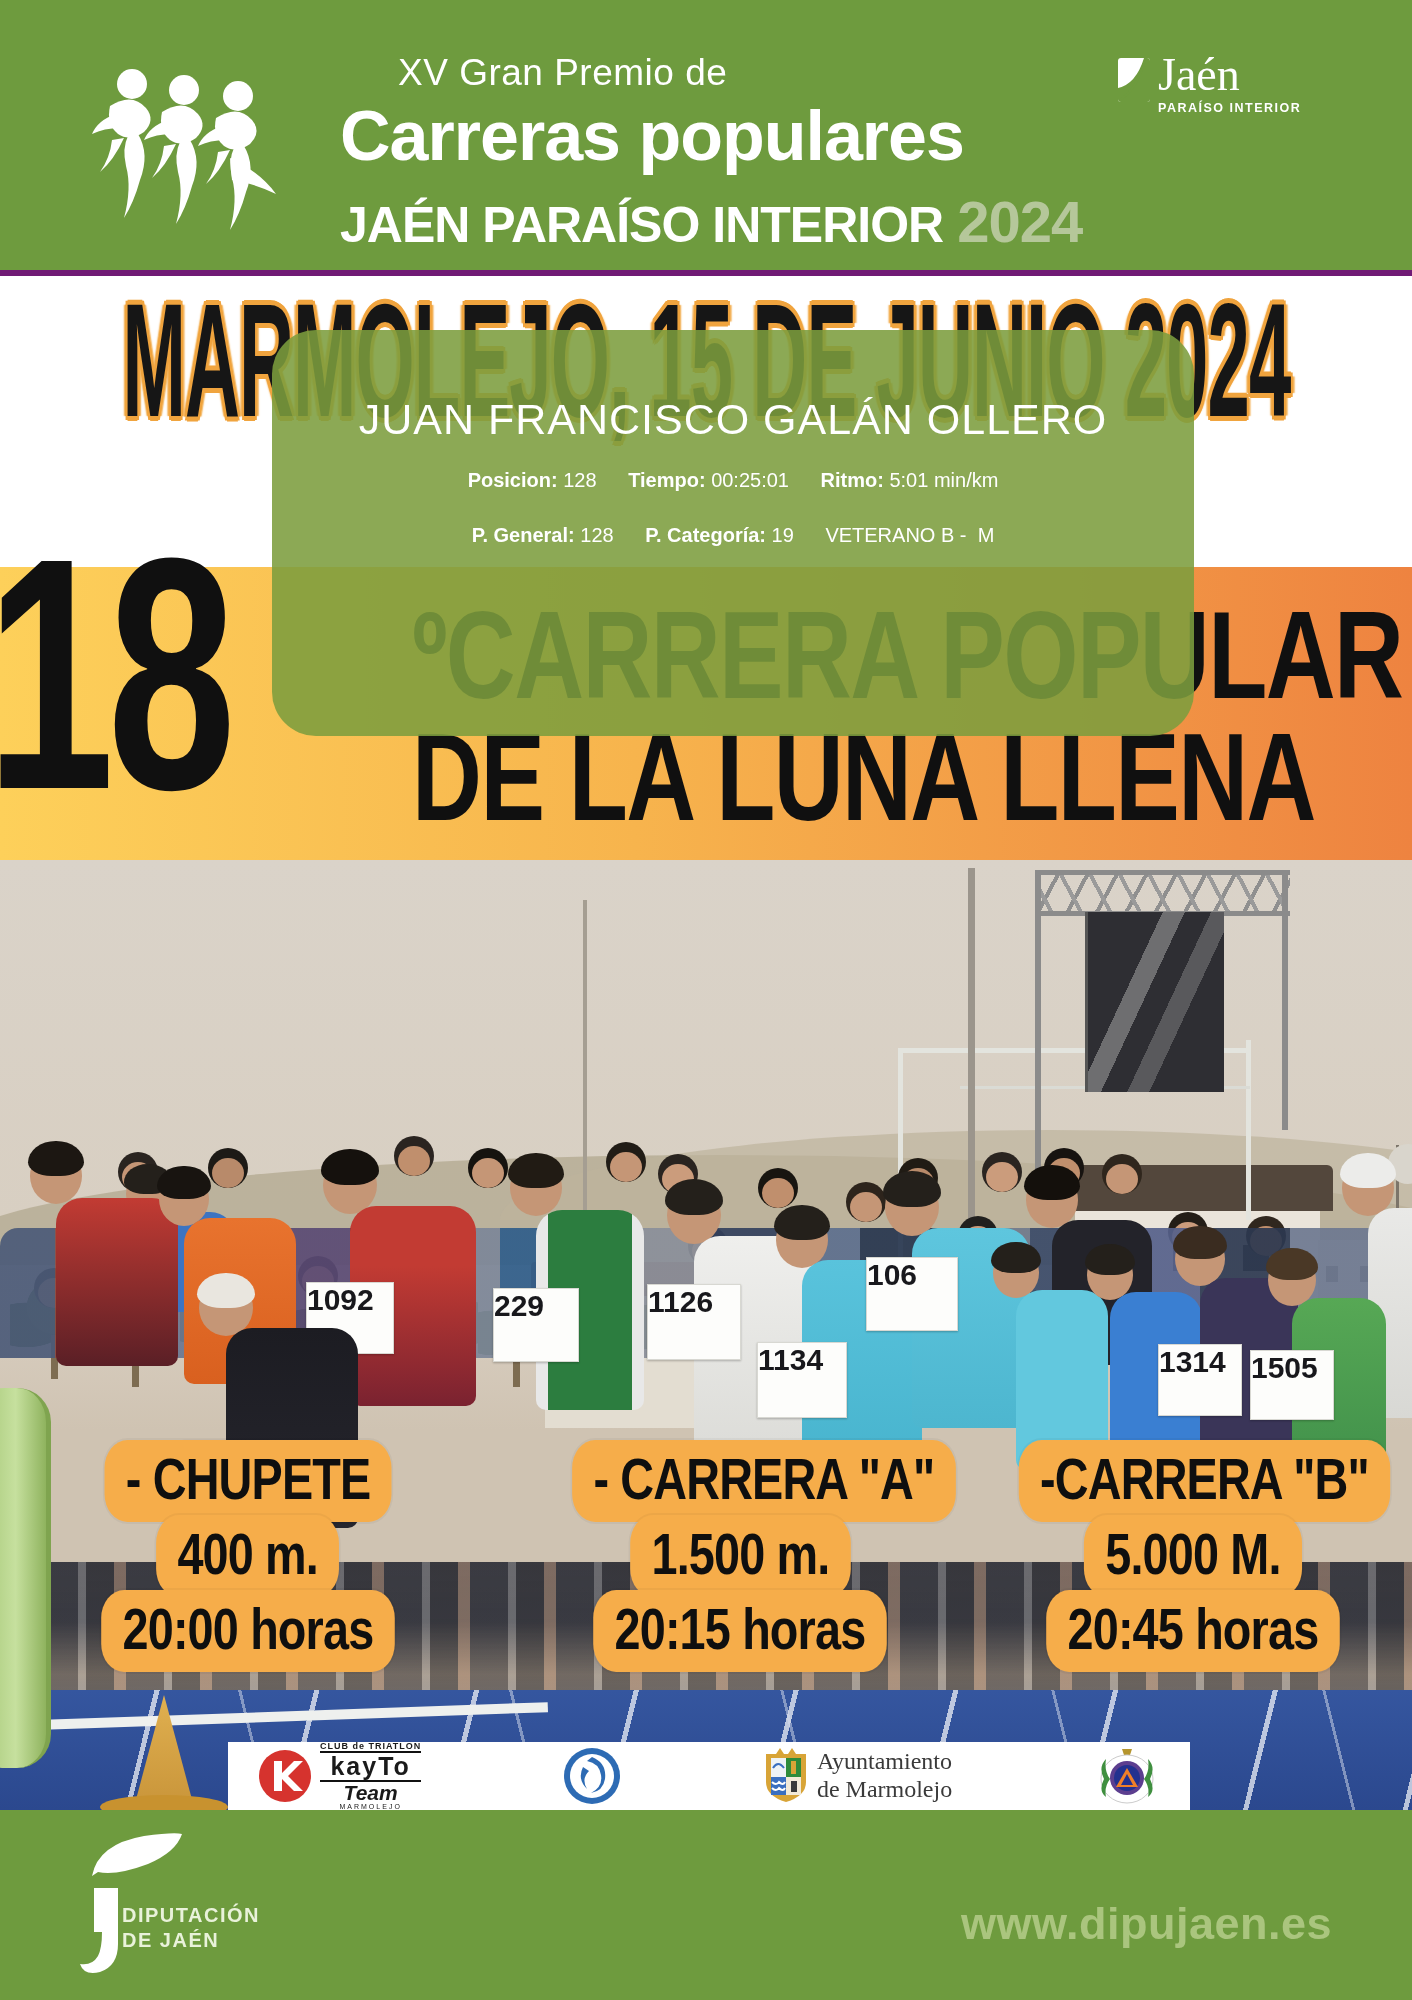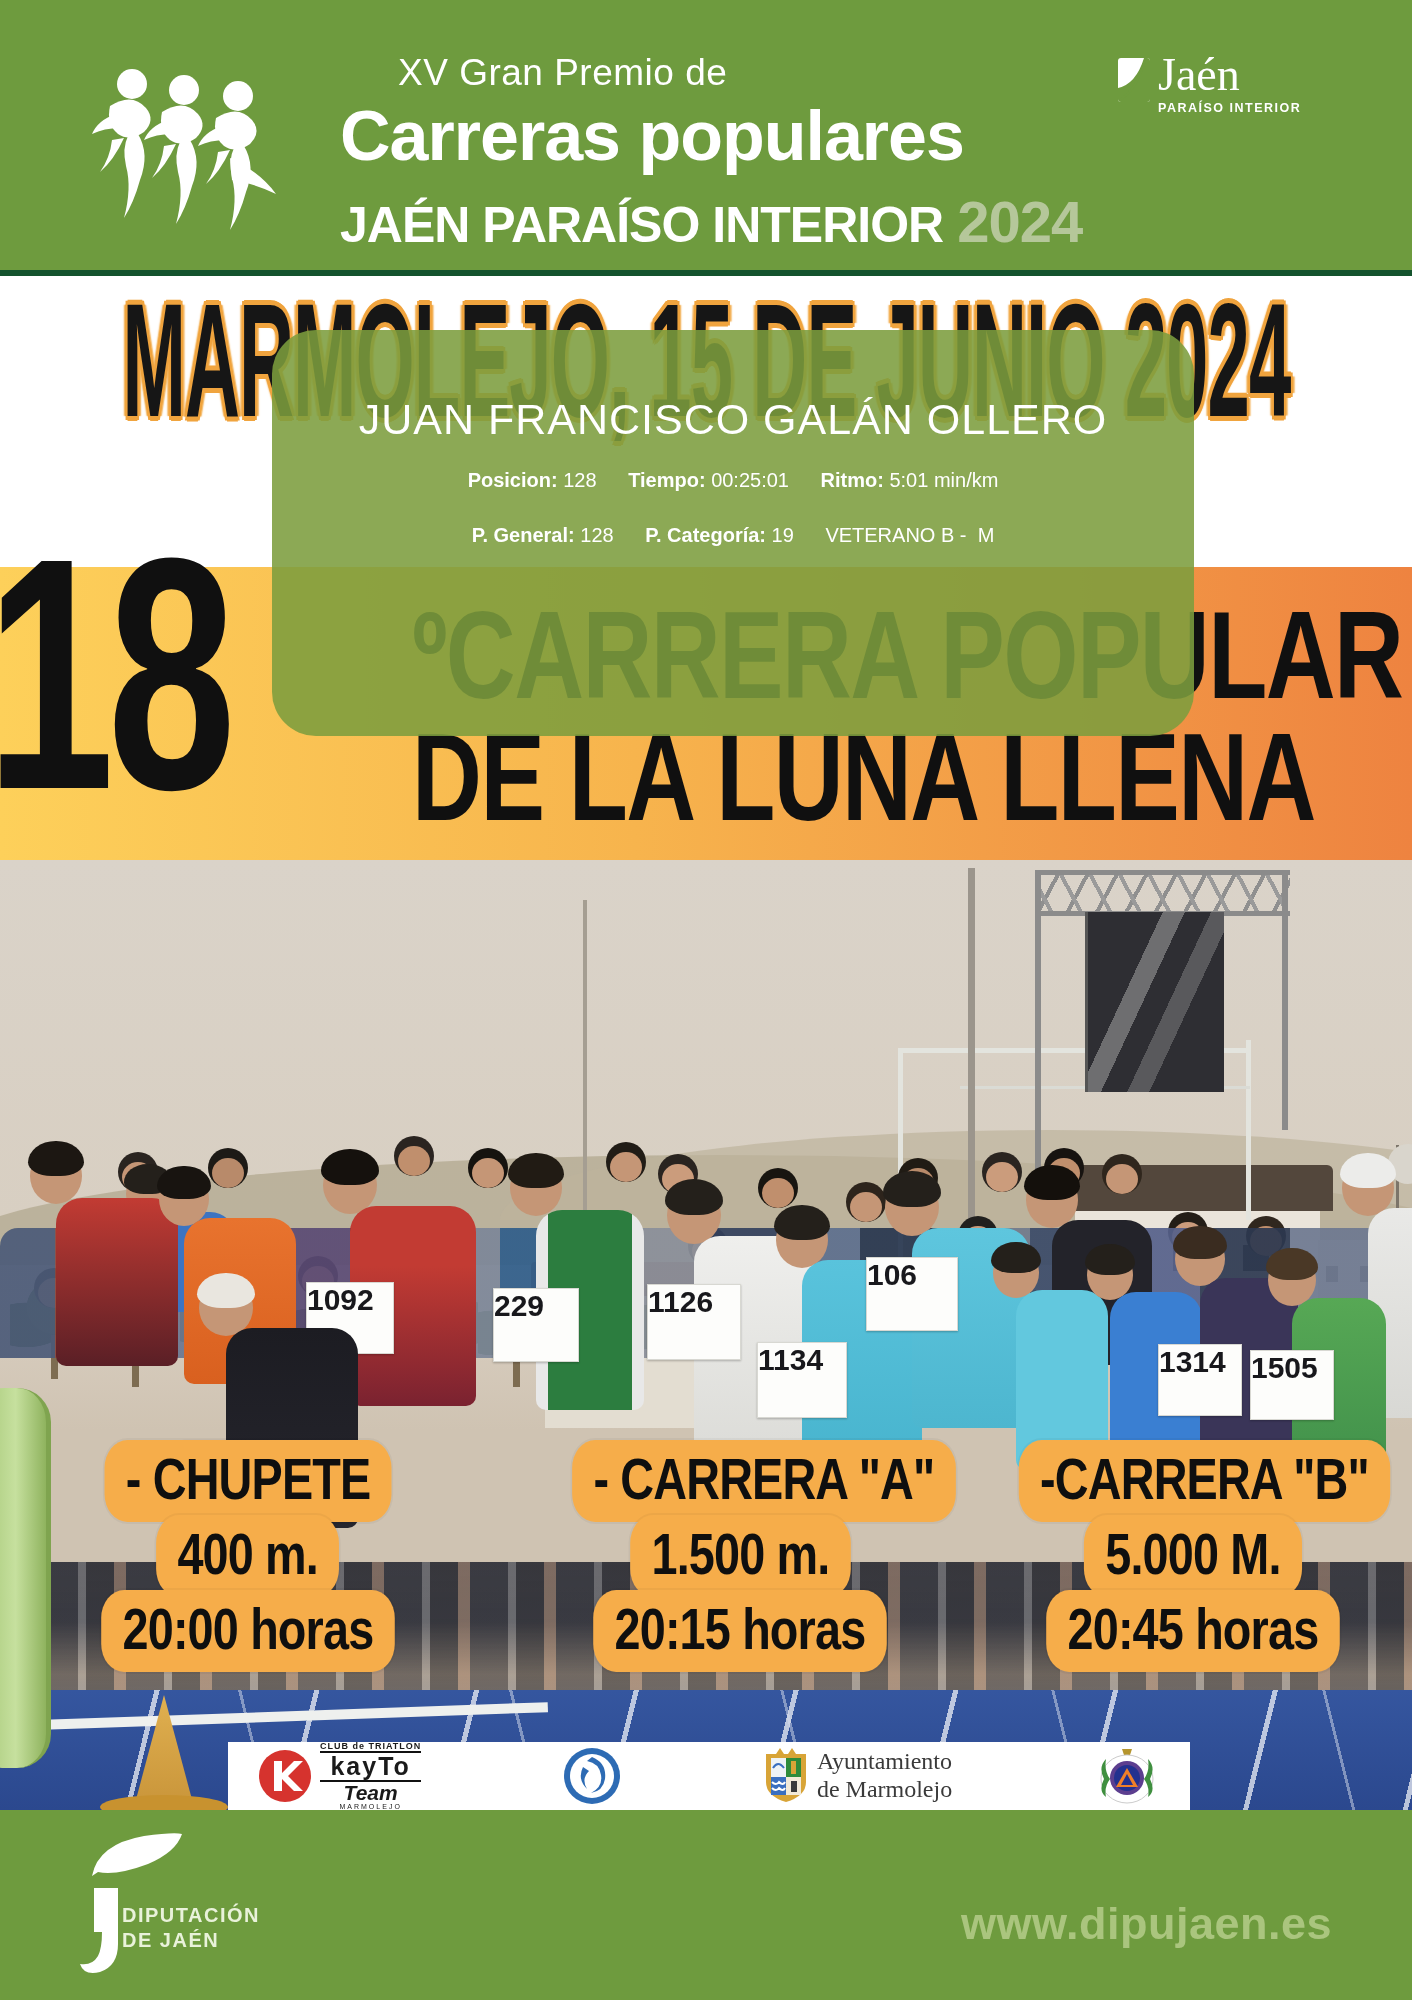--- a/index.html
+++ b/index.html
@@ -1,21 +1,21 @@
 <!DOCTYPE html>
 <html><head>
 <meta charset="utf-8">
 <style>
   html,body{margin:0;padding:0;background:#444;}
   .poster{position:relative;width:1412px;height:2000px;margin:0 auto;overflow:hidden;
           font-family:"Liberation Sans", sans-serif;background:#fff;}
 
   
   .header{position:absolute;left:0;top:0;width:1412px;height:270px;background:#6e9b3e;
-          border-bottom:6px solid #14532d;}
+          border-bottom:6px solid #701a75;}
   .runners-logo{position:absolute;left:80px;top:62px;width:215px;height:190px;}
   .h-text{position:absolute;left:340px;top:52px;color:#fff;}
   .h-pre{font-size:37px;font-weight:400;margin-left:58px;letter-spacing:.5px;}
   .h-title{font-size:70px;font-weight:700;letter-spacing:-1px;margin-top:2px;}
   .h-sub{font-size:50px;font-weight:600;margin-top:12px;letter-spacing:-1px;}
   .h-year{font-size:58px;font-weight:700;color:#b5c79a;margin-left:14px;}
   .brand{position:absolute;left:1118px;top:52px;color:#fff;display:flex;align-items:flex-start;}
   .brand-mark{width:32px;height:44px;background:#fff;border-radius:3px;position:relative;overflow:hidden;margin-top:6px;}
   .brand-mark svg{position:absolute;inset:0;}
   .brand-txt{margin-left:8px;line-height:1;}

